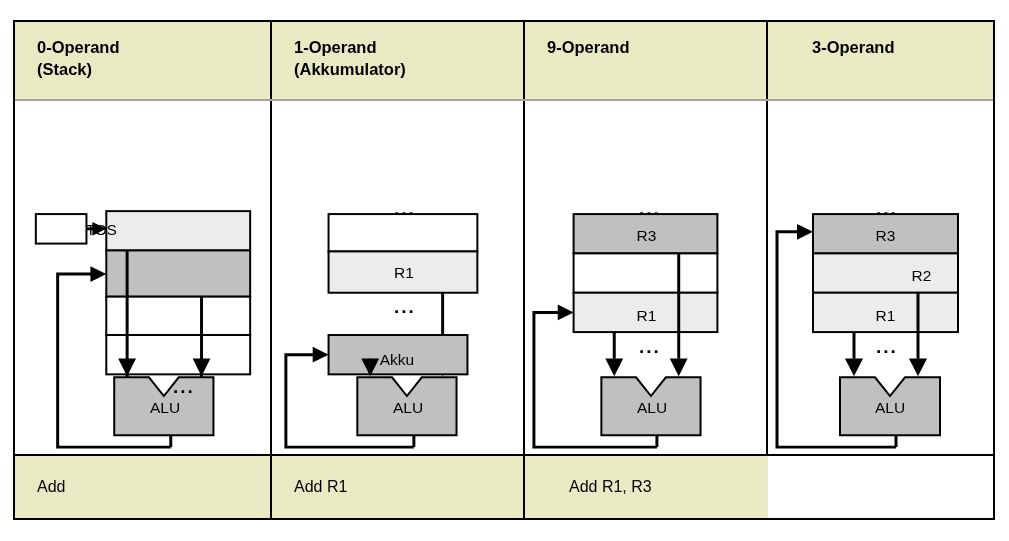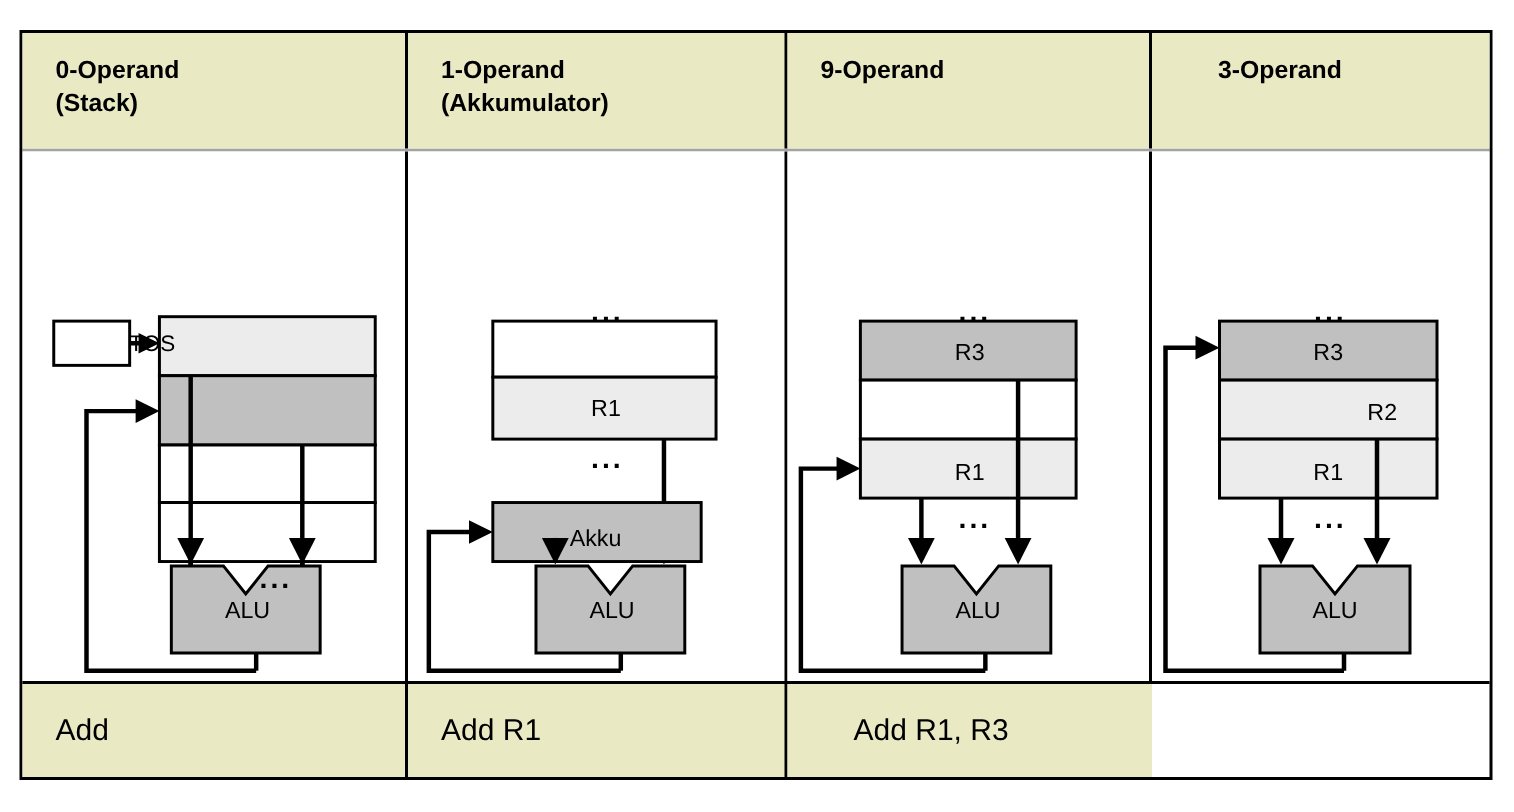--- a/index.html
+++ b/index.html
@@ -61,21 +61,21 @@
     font-weight: bold;
     font-size: 16.5px;
     color: #000000;
     line-height: 1.35;
   }
   .ftr {
     background: #e9eac4;
     padding-left: 22px;
     display: flex;
     align-items: center;
-    font-size: 20px;
+    font-size: 16px;
     color: #000000;
   }
   .body-cell {
     background: #ffffff;
   }
   .canvas {
     position: absolute;
     left: 0;
     top: 0;
     width: 100%;

